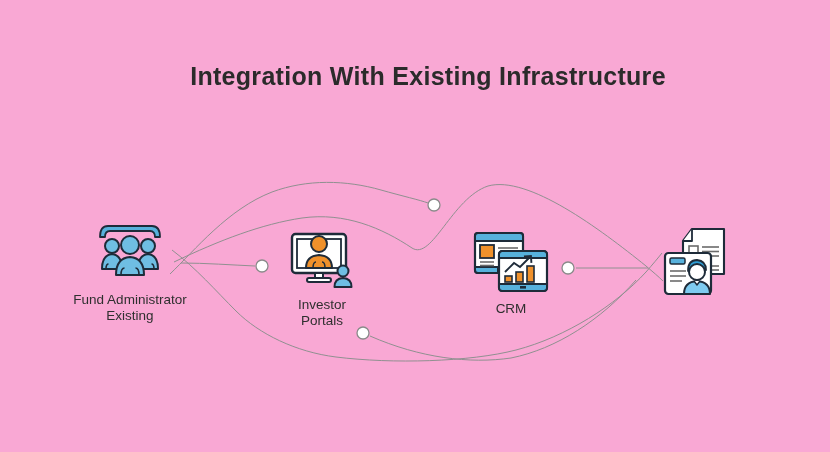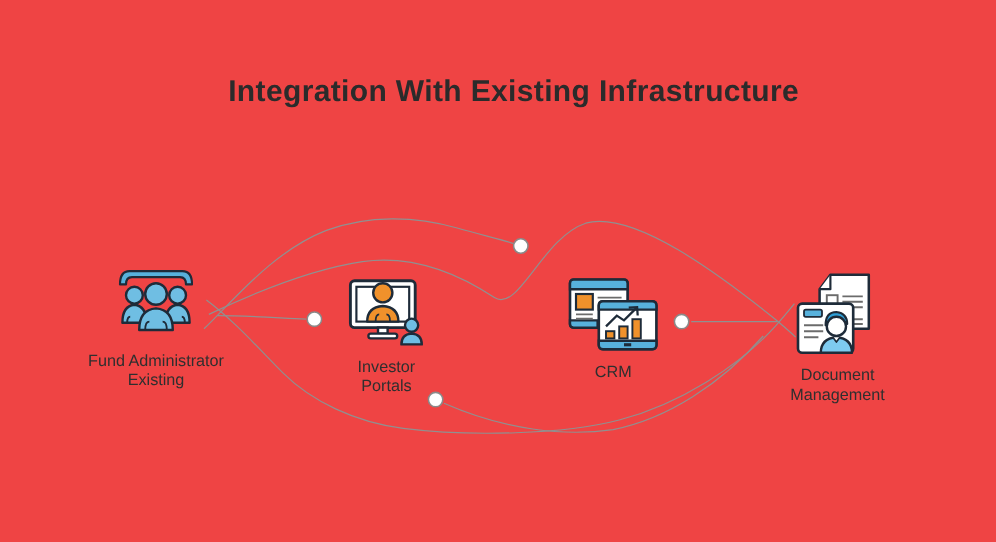--- a/index.html
+++ b/index.html
@@ -1,17 +1,17 @@
 <!DOCTYPE html>
 <html><head>
 <meta charset="utf-8">
 <style>
   html,body{margin:0;padding:0;background:#ffffff;}
   .canvas{
-    position:relative;width:830px;height:452px;background:#ef4444;overflow:hidden;
+    position:relative;width:830px;height:452px;background:#f9a8d4;overflow:hidden;
     font-family:"Liberation Sans",sans-serif;
   }
   .title{
     position:absolute;left:0;right:0;top:62px;text-align:center;
     font-size:25px;font-weight:600;letter-spacing:.3px;color:#2b2b2b;
     transform:translateX(13px);
   }
   .connectors{position:absolute;left:0;top:0;z-index:0;}
   .node{position:absolute;z-index:1;display:flex;flex-direction:column;align-items:center;}
   .node .icon-wrap{display:block;}
@@ -159,19 +159,15 @@
           <line x1="8" y1="50" x2="24" y2="50"></line>
           <line x1="8" y1="55" x2="20" y2="55"></line>
         </g>
 
         <path d="M26 45 Q26 34 35 34 Q44 35 44 44 Q40 40 34 41 Q28 41 26 45 Z" fill="#2f9fd6" stroke="#1e2b39" stroke-width="1.8" stroke-linejoin="round"></path>
         <circle cx="35" cy="46" r="8" fill="#ffffff" stroke="#1e2b39" stroke-width="2"></circle>
         <path d="M22 68 Q22 56 35 55 Q48 56 48 68 Z" fill="#7ecbf0" stroke="#1e2b39" stroke-width="2" stroke-linejoin="round"></path>
         <path d="M32 55 L35 59 L38 55" fill="#ffffff" stroke="#1e2b39" stroke-width="1.4" stroke-linejoin="round"></path>
       </svg>
     </span>
-    <div class="lbl">
-      <span>Document</span><br>
-      <span>Management</span>
-    </div>
   </div>
 
 </div>
 
 </body></html>

